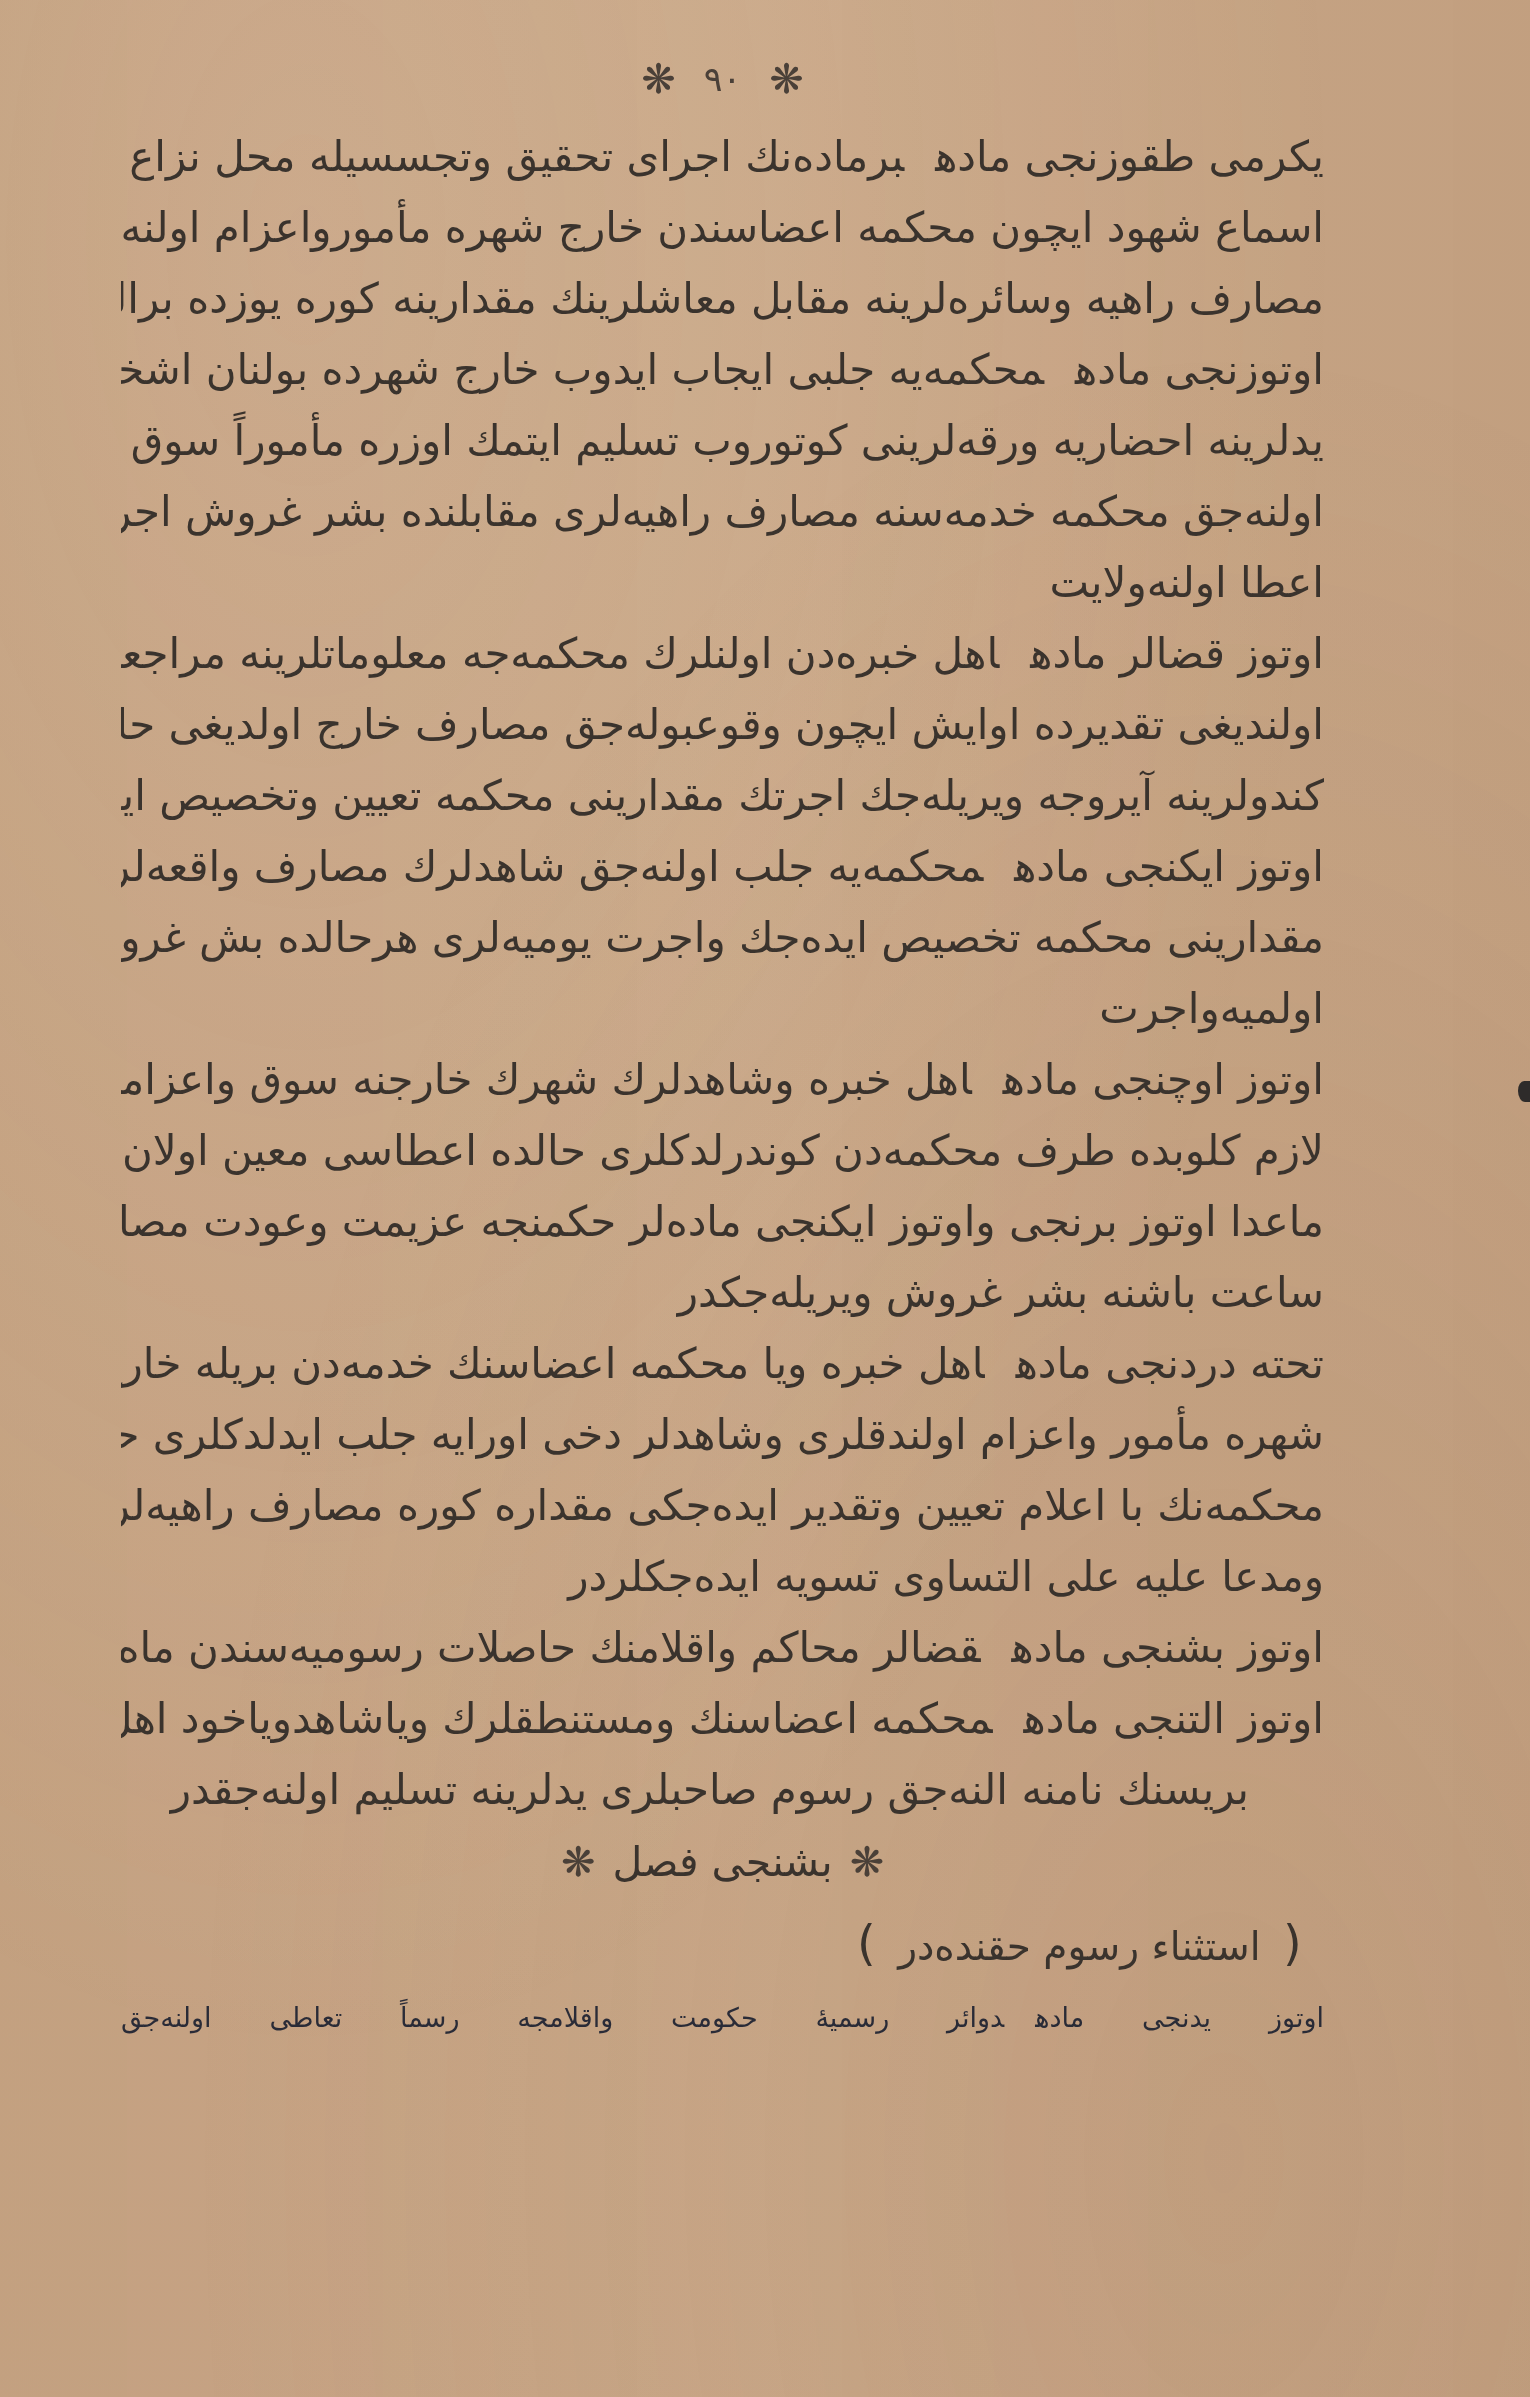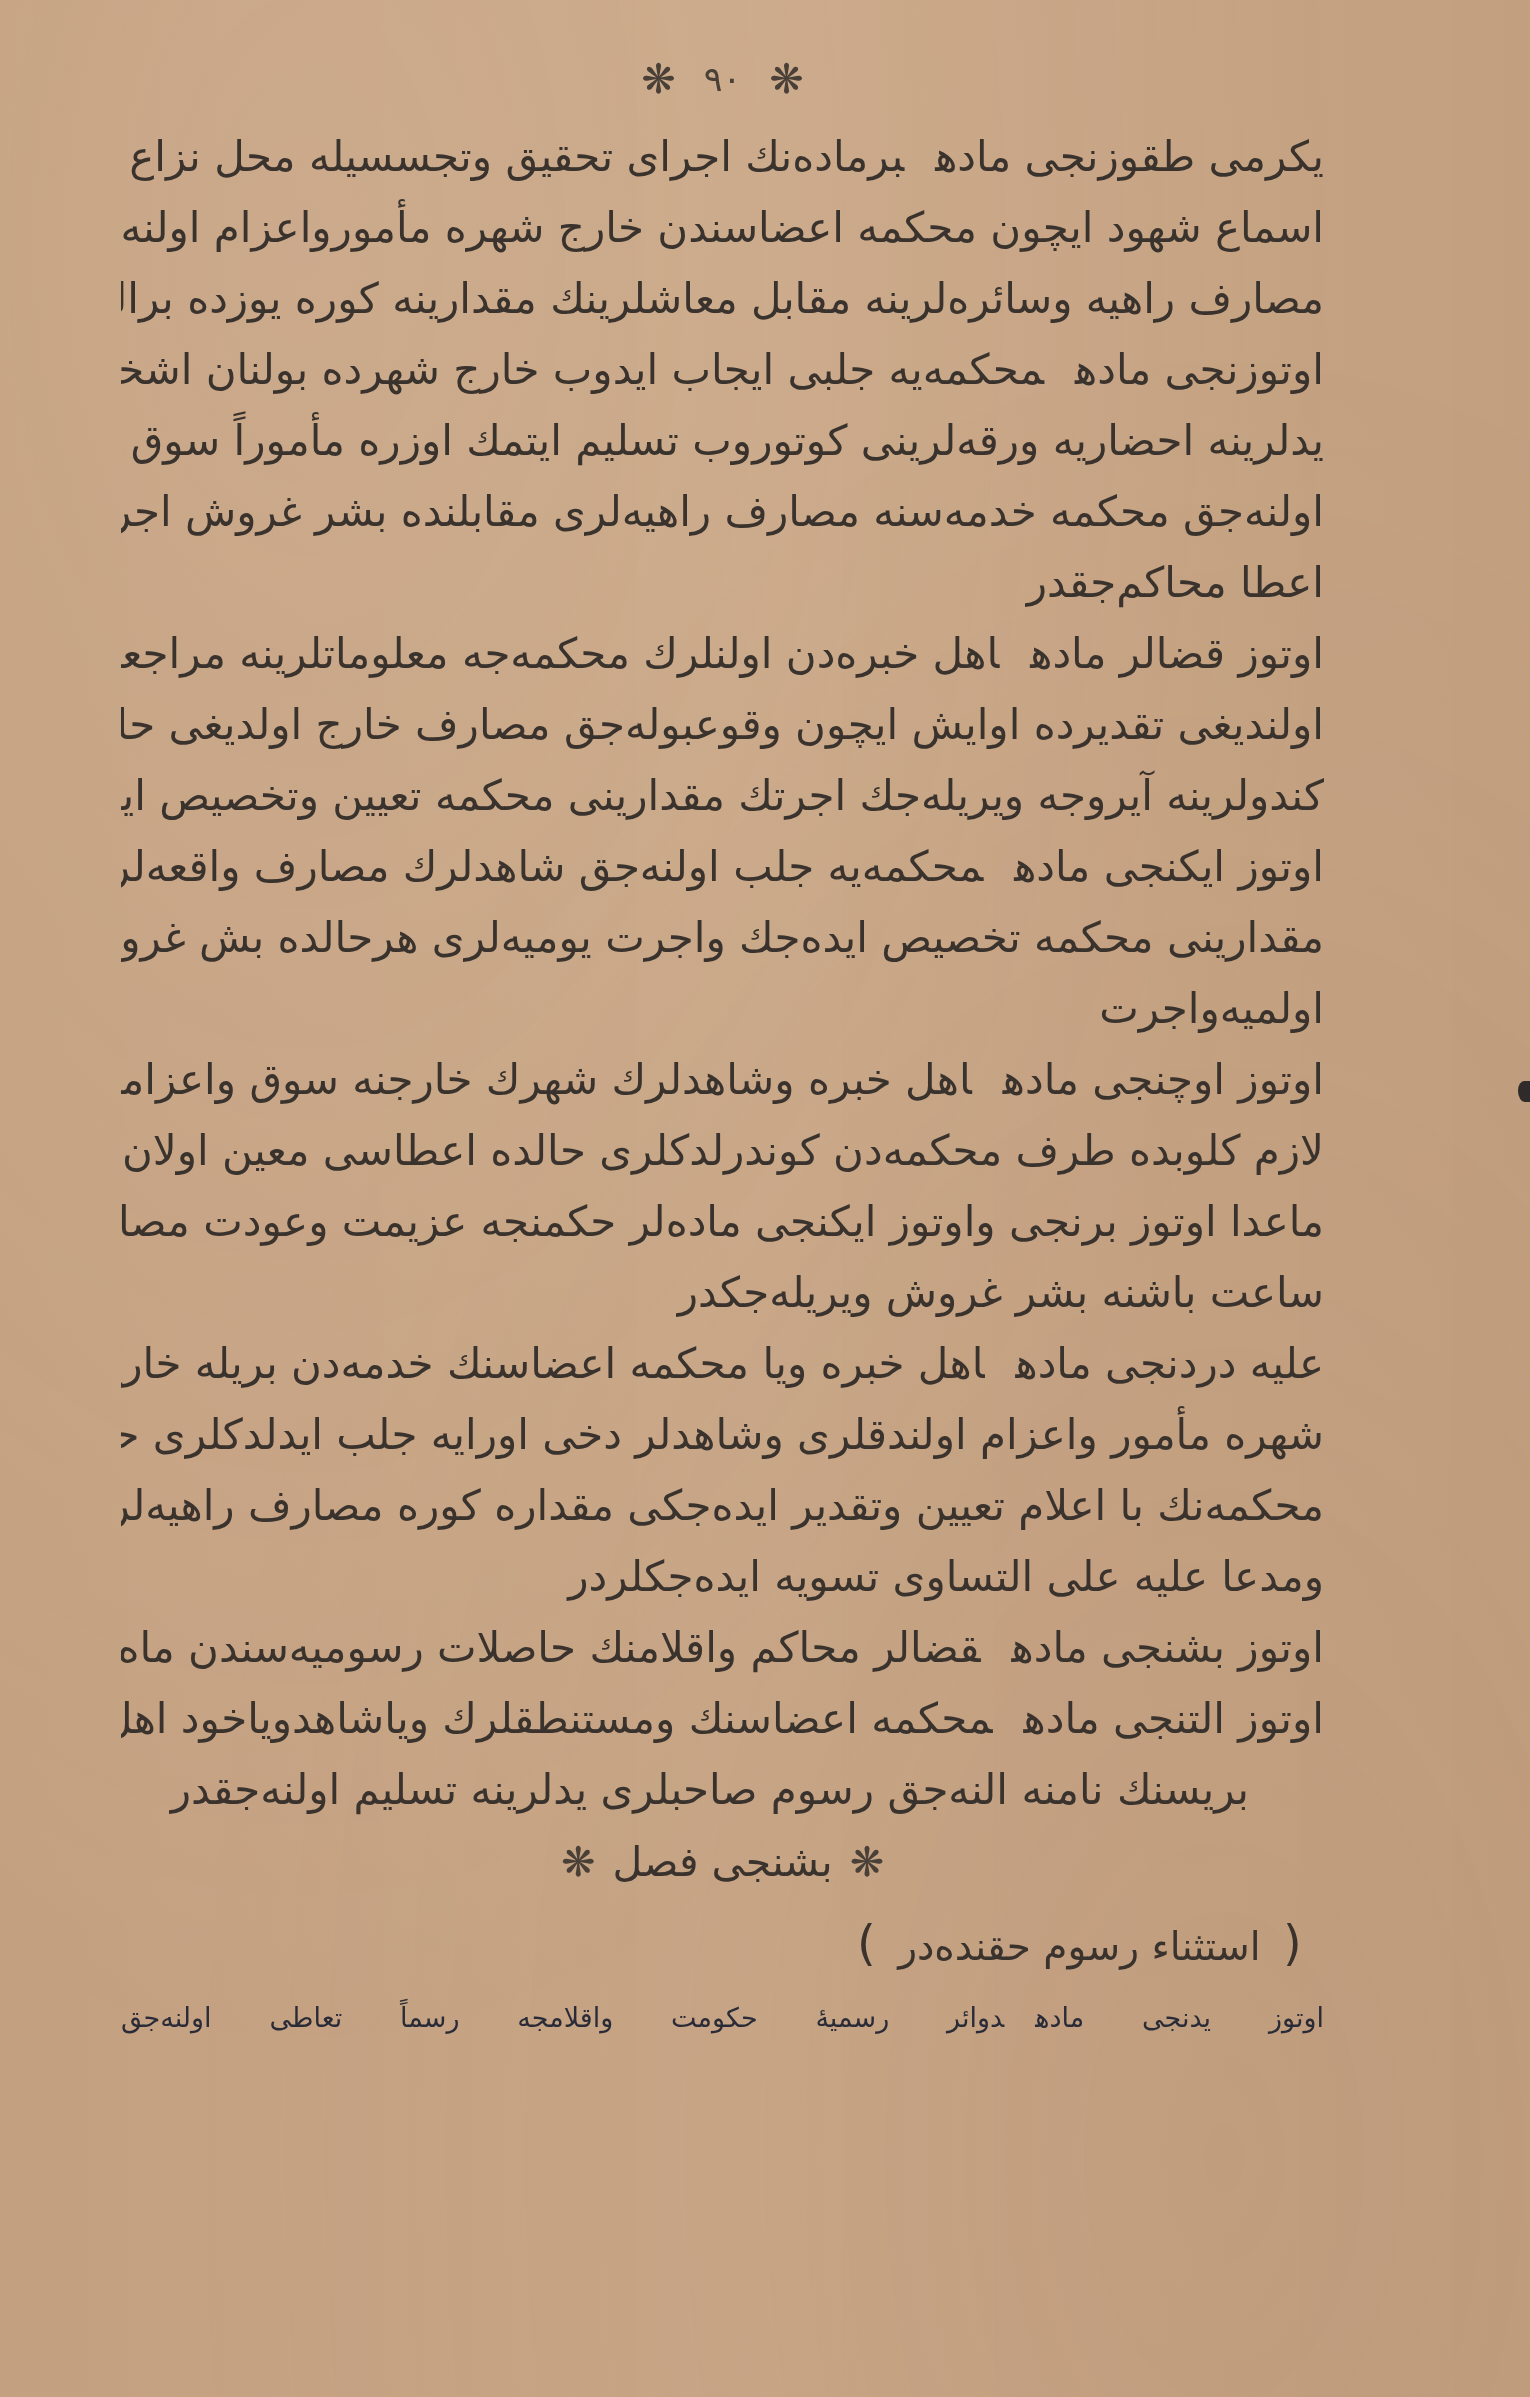--- a/index.html
+++ b/index.html
@@ -104,21 +104,21 @@
   <div>
     <div class="line"><span class="article-no">یکرمی طقوزنجی ماده</span><span>برماده‌نك اجرای تحقیق وتجسسیله محل نزاع ووقعه‌ده</span></div>
     <div class="line">اسماع شهود ایچون محکمه اعضاسندن خارج شهره مأمورواعزام اولنه‌جق اولنلر</div>
     <div class="line">مصارف راهیه وسائره‌لرینه مقابل معاشلرینك مقدارینه کوره یوزده براله‌جقلردر</div>
   </div>
 
   <div>
     <div class="line"><span class="article-no">اوتوزنجی ماده</span><span>محکمه‌یه جلبی ایجاب ایدوب خارج شهرده بولنان اشخاص</span></div>
     <div class="line">یدلرینه احضاریه ورقه‌لرینی کوتوروب تسلیم ایتمك اوزره مأموراً سوق واعزام</div>
     <div class="line">اولنه‌جق محکمه خدمه‌سنه مصارف راهیه‌لری مقابلنده بشر غروش اجرت یومیه</div>
-    <div class="line short">اعطا محاکم‌جقدر</div>
+    <div class="line short">اعطا اولنه‌ولایت</div>
   </div>
 
   <div>
     <div class="line"><span class="article-no">اوتوز قضالر ماده</span><span>اهل خبره‌دن اولنلرك محکمه‌جه معلوماتلرینه مراجعت</span></div>
     <div class="line">اولندیغی تقدیرده اوایش ایچون وقوعبوله‌جق مصارف خارج اولدیغی حالده</div>
     <div class="line">کندولرینه آیروجه ویریله‌جك اجرتك مقدارینی محکمه تعیین وتخصیص ایده‌جکدر</div>
   </div>
 
   <div>
     <div class="line"><span class="article-no">اوتوز ایکنجی ماده</span><span>محکمه‌یه جلب اولنه‌جق شاهدلرك مصارف واقعه‌لری</span></div>
@@ -127,21 +127,21 @@
   </div>
 
   <div>
     <div class="line"><span class="article-no">اوتوز اوچنجی ماده</span><span>اهل خبره وشاهدلرك شهرك خارجنه سوق واعزاملری</span></div>
     <div class="line">لازم کلوبده طرف محکمه‌دن کوندرلدکلری حالده اعطاسی معین اولان اجرتدن</div>
     <div class="line">ماعدا اوتوز برنجی واوتوز ایکنجی ماده‌لر حکمنجه عزیمت وعودت مصارفلریچون</div>
     <div class="line short">ساعت باشنه بشر غروش ویریله‌جکدر</div>
   </div>
 
   <div>
-    <div class="line"><span class="article-no">علیه دردنجی ماده</span><span>اهل خبره ویا محکمه اعضاسنك خدمه‌دن بریله خارج</span></div>
+    <div class="line"><span class="article-no">تحته دردنجی ماده</span><span>اهل خبره ویا محکمه اعضاسنك خدمه‌دن بریله خارج</span></div>
     <div class="line">شهره مأمور واعزام اولندقلری وشاهدلر دخی اورایه جلب ایدلدکلری حالده</div>
     <div class="line">محکمه‌نك با اعلام تعیین وتقدیر ایده‌جکی مقداره کوره مصارف راهیه‌لرینی مدعی</div>
     <div class="line short">ومدعا علیه علی التساوی تسویه ایده‌جکلردر</div>
   </div>
 
   <div>
     <div class="line"><span class="article-no">اوتوز بشنجی ماده</span><span>قضالر محاکم واقلامنك حاصلات رسومیه‌سندن ماه بماه حاصل</span></div>
   </div>
 
   <div>

